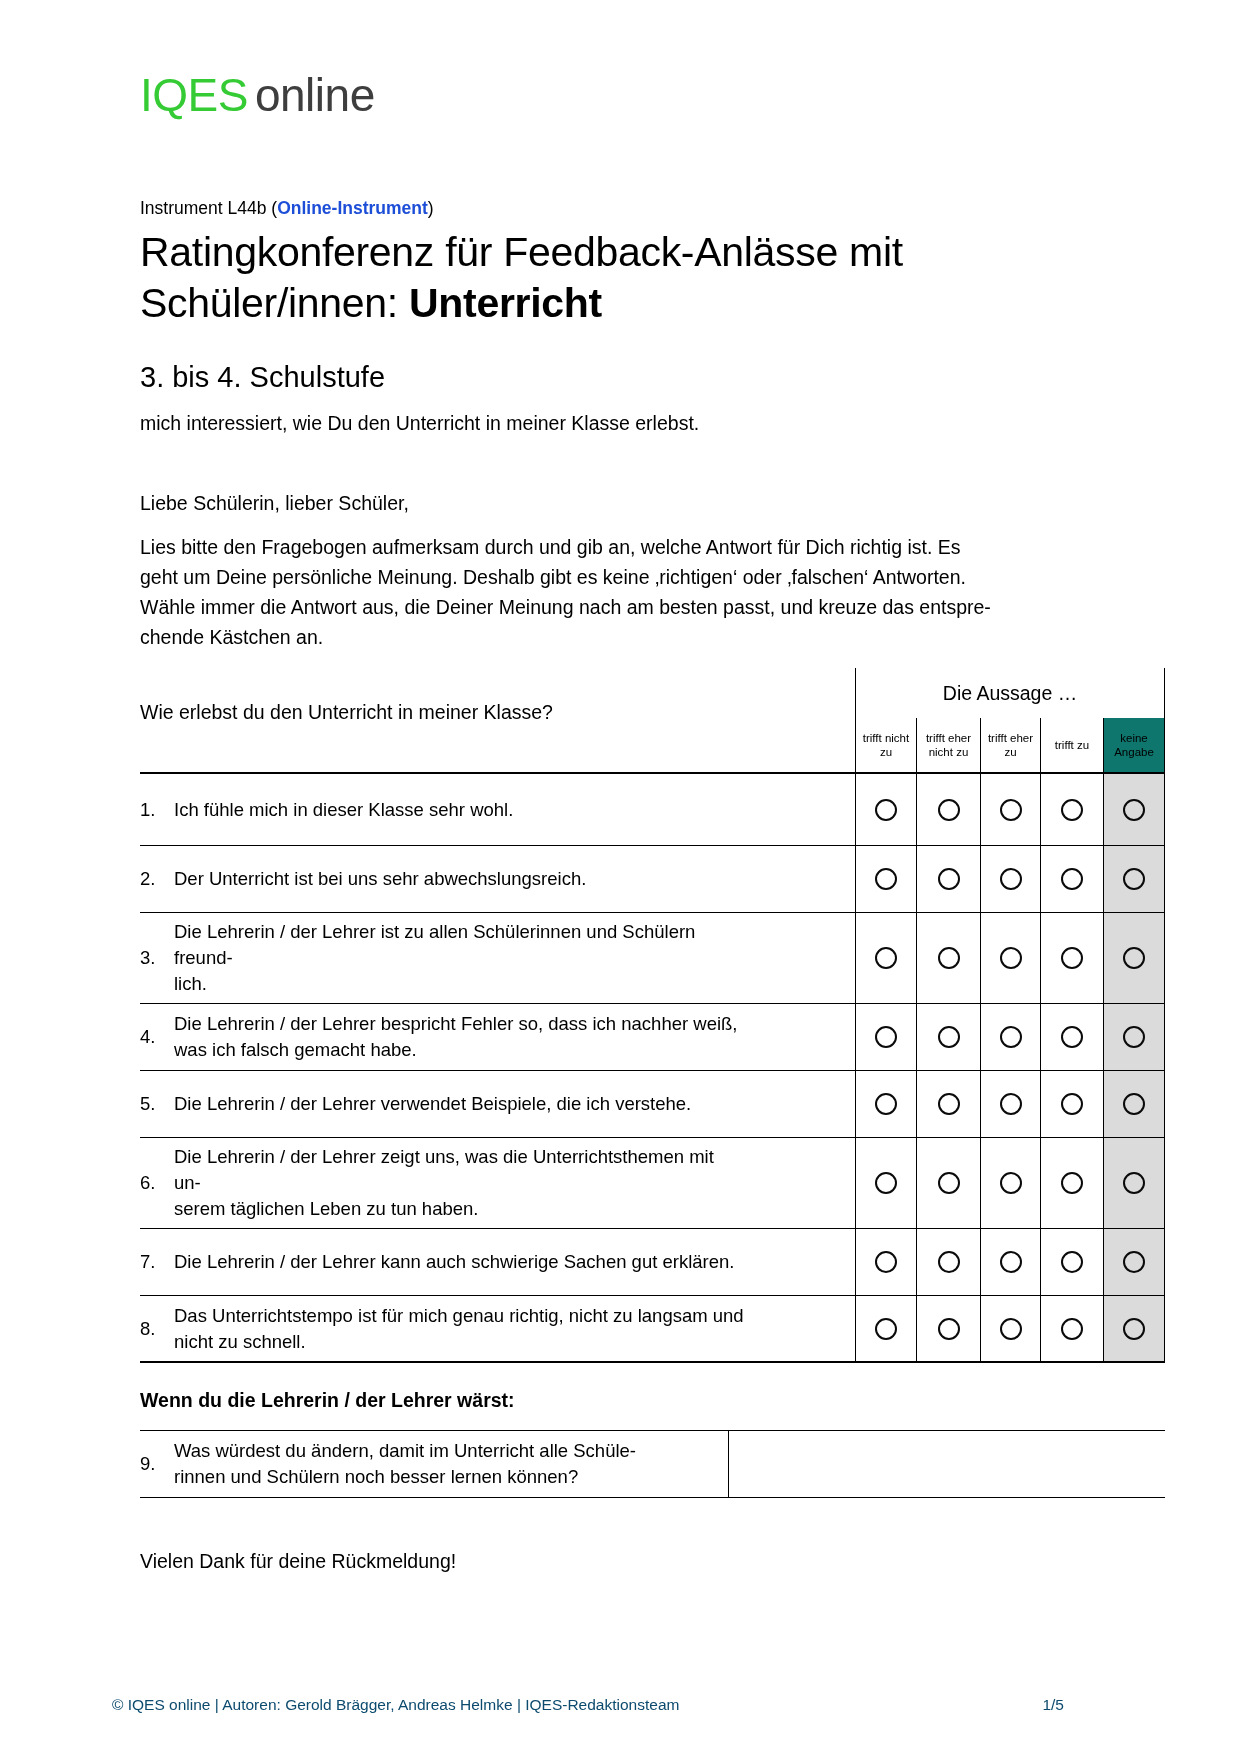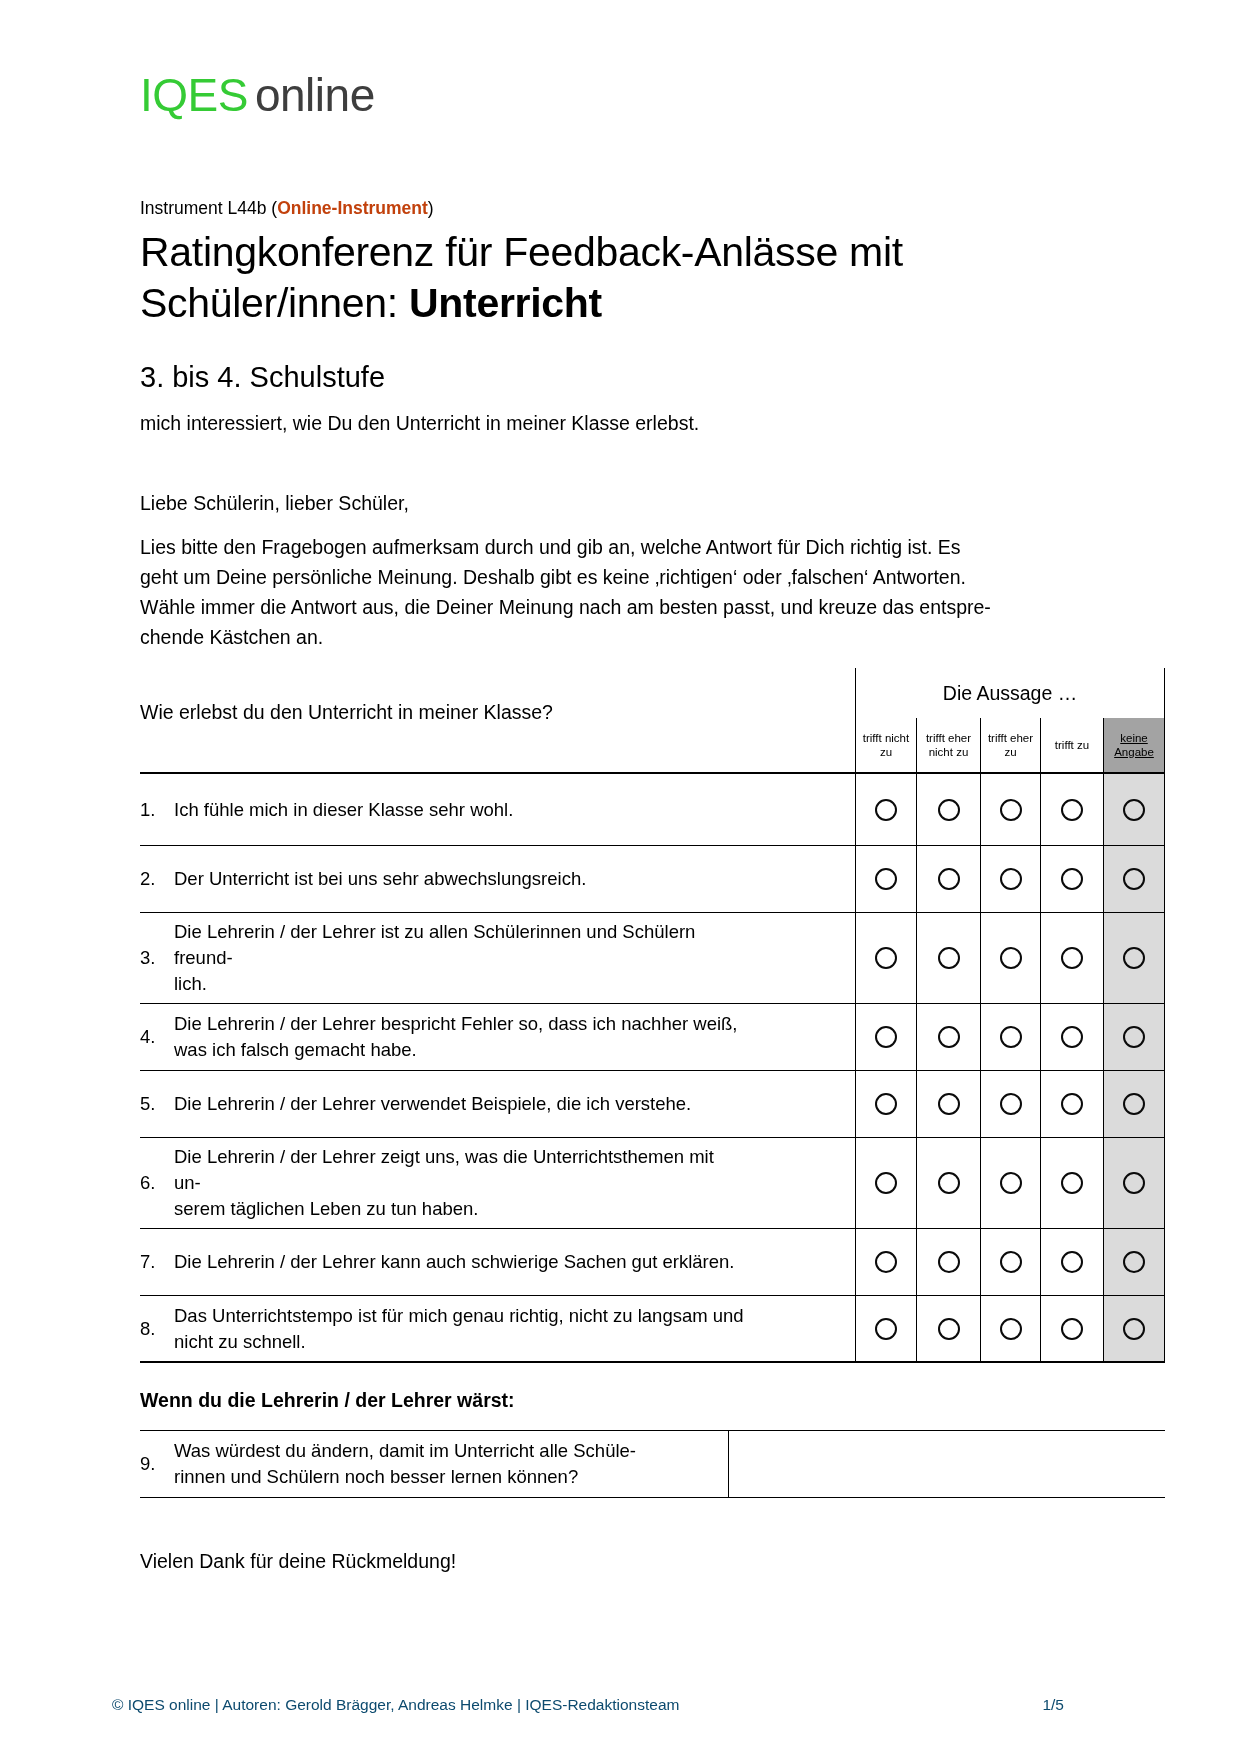--- a/index.html
+++ b/index.html
@@ -11,21 +11,21 @@
   }
   .content { position:absolute; left:112px; top:16px; width:1025px;margin-left:28px; }
 
   
   .logo { margin-top:56px; font-size:46px; line-height:1; letter-spacing:-0.5px; }
   .logo-iqes { color:#35CB35; }
   .logo-online { color:#3E3E3E; margin-left:7px; }
 
   
   .instrument { margin-top:80px; font-size:17.5px; }
-  .instrument .green { color:#c2410c; font-weight:bold; }
+  .instrument .green { color:#1d4ed8; font-weight:bold; }
   h1 { margin-top:8px; font-size:41px; line-height:51px; font-weight:normal; letter-spacing:-0.3px; }
   h1 .bold { font-weight:bold; }
   .subtitle { margin-top:32px; font-size:29px; }
 
   
   p.intro { font-size:19.5px; line-height:30px; margin-top:14px; white-space:pre-line; }
   p.salutation { margin-top:50px; }
 
   
   .survey {
@@ -50,21 +50,21 @@
     display:flex; align-items:center; justify-content:center;
     font-size:19.5px;
   }
   .opt-cell {
     grid-row:2; height:56px;
     border-left:1.5px solid #000; border-bottom:2px solid #000;
     display:flex; align-items:center; justify-content:center;
     text-align:center; font-size:11.5px; line-height:14px;
     white-space:pre-line;
   }
-  .opt-cell.last { border-right:1.5px solid #000; background:#a3a3a3;text-decoration:underline; }
+  .opt-cell.last { border-right:1.5px solid #000; background:#0f766e; }
 
   .q-cell {
     min-height:67px;
     border-bottom:1.5px solid #000;
     display:flex; align-items:center;
     padding:6px 110px 6px 0;
     font-size:18.5px; line-height:26px;
   }
   .q-num { width:34px; flex:none; }
   .q-text { flex:1; white-space:pre-line; }

